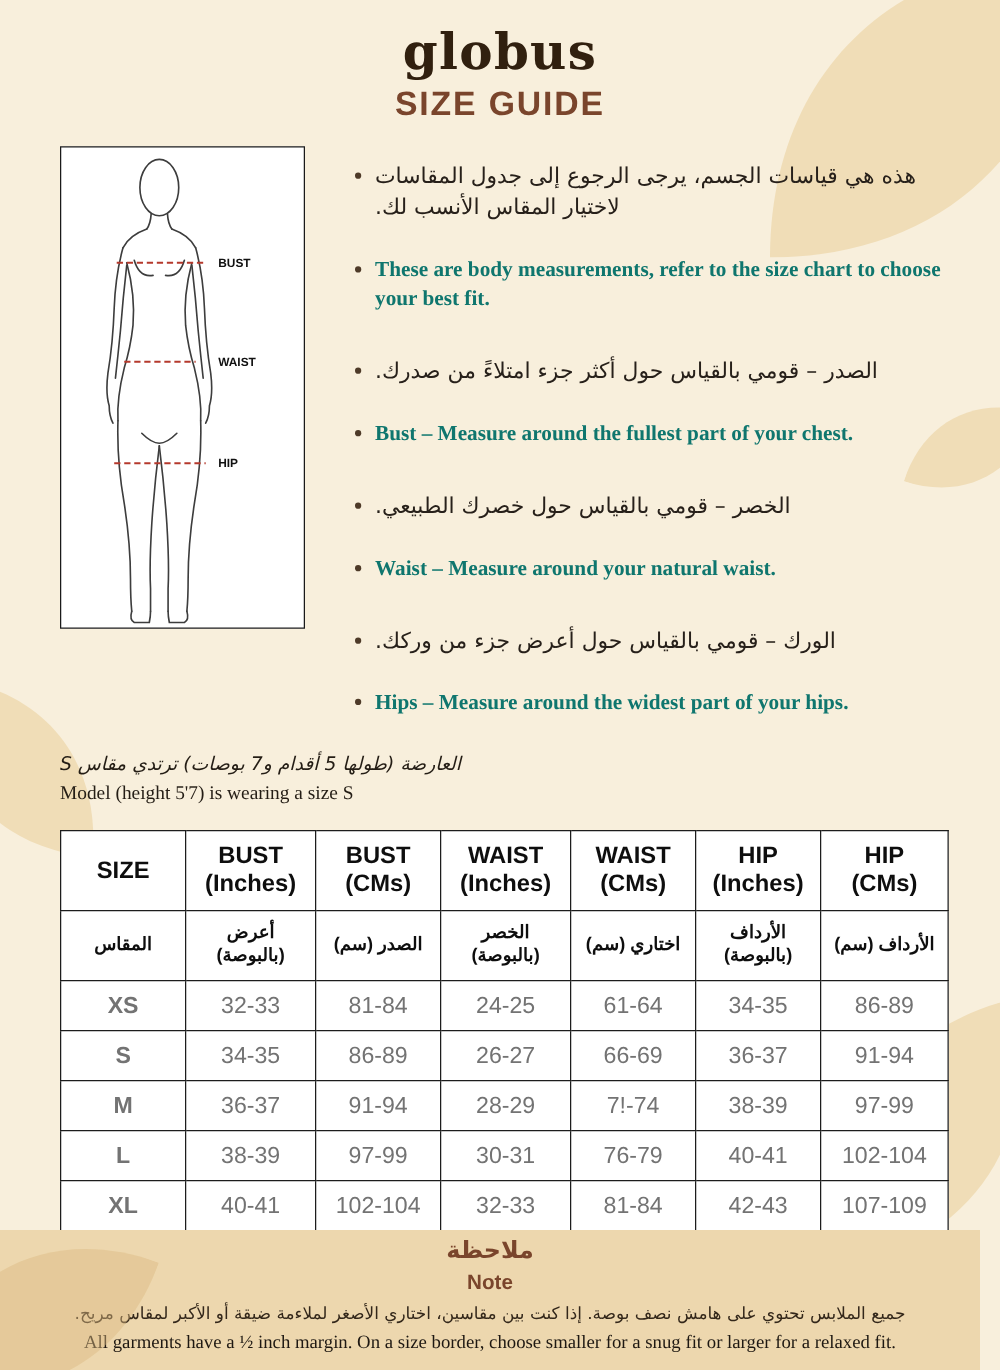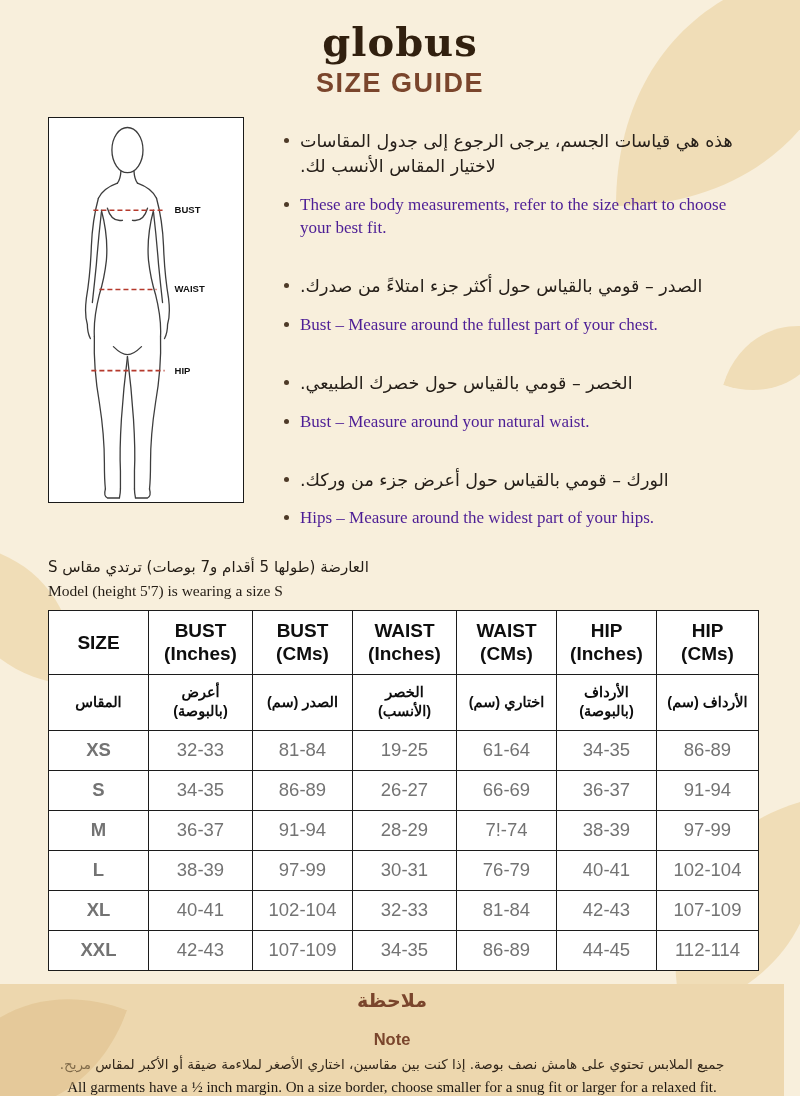--- a/index.html
+++ b/index.html
@@ -13,40 +13,40 @@
 
   header { text-align:center; padding-top:18px; }
   .logo { font-family:"DejaVu Serif", serif; font-weight:bold; font-size:40px; color:#31200f; letter-spacing:1px; }
   .title { font-family:"Liberation Sans", sans-serif; font-weight:bold; font-size:27px; color:#7a452c; letter-spacing:1.5px; margin-top:3px; }
 
   .top { display:flex; padding:18px 44px 0 48px; gap:40px; }
   .figure-box { width:196px; height:386px; background:#ffffff; border:1.5px solid #1a1a1a; flex:none; }
   .figure-box svg { width:100%; height:100%; display:block; }
 
   .instructions { flex:1; display:flex; flex-direction:column; gap:34px; padding-top:12px; }
-  .group { display:flex; flex-direction:column; gap:14px; }
+  .group { display:flex; flex-direction:column; gap:25px; }
   .item { display:flex; gap:11px; align-items:flex-start; }
   .bullet { width:5px; height:5px; border-radius:50%; background:#4e3a28; margin-top:9px; flex:none; }
   .txt-ar { direction:rtl; text-align:left; width:100%; font-size:17.5px; line-height:1.42; color:#27201a; }
-  .txt-en { font-family:"Liberation Serif", serif; font-size:17px; line-height:1.4; color:#4c1d95; }
+  .txt-en { font-family:"Liberation Serif", serif; font-size:17px; line-height:1.4; color:#0f766e;font-weight:bold; }
 
   .model-note { padding:26px 48px 0 48px; }
-  .model-note .m-ar { direction:rtl; text-align:left; font-size:15px; line-height:1.5; color:#241d15; }
+  .model-note .m-ar { direction:rtl; text-align:left; font-size:15px; line-height:1.5; color:#241d15;font-style:italic; }
   .model-note .m-en { font-family:"Liberation Serif", serif; font-size:15.5px; line-height:1.5; color:#241d15; }
 
-  table { border-collapse:collapse; margin:8px 42px 0 48px; background:#ffffff; font-family:"Liberation Sans", sans-serif; table-layout:fixed; width:710px; }
+  table { border-collapse:collapse; margin:18px 42px 0 48px; background:#ffffff; font-family:"Liberation Sans", sans-serif; table-layout:fixed; width:710px; }
   th, td { border:1px solid #1c1c1c; text-align:center; vertical-align:middle; background:#ffffff; }
   thead tr.h-en th { height:64px; font-size:19px; font-weight:bold; color:#0e0e0e; line-height:1.25; }
   thead tr.h-ar th { height:56px; font-size:14.5px; font-weight:bold; color:#0e0e0e; padding:4px 5px; line-height:1.35; }
   tbody td { height:40px; font-size:18.5px; color:#737373; }
   tbody td.size-col { font-weight:bold; }
 
   .note-band { position:absolute; left:0; right:16px; bottom:0; height:112px; background:#edd7ae; text-align:center; padding-top:4px; z-index:1; }
   .note-title-ar { direction:rtl; font-size:19px; font-weight:bold; color:#7a452c; line-height:1.3; }
-  .note-title-en { font-family:"Liberation Sans", sans-serif; font-size:16.5px; font-weight:bold; color:#7a452c; line-height:1.35; margin-top:15px; }
+  .note-title-en { font-family:"Liberation Sans", sans-serif; font-size:16.5px; font-weight:bold; color:#7a452c; line-height:1.35; margin-top:2px; }
   .note-body-ar { direction:rtl; font-size:13.5px; color:#33271a; line-height:1.6; margin-top:4px; padding:0 30px; }
   .note-body-en { font-family:"Liberation Serif", serif; font-size:15px; color:#1e1812; line-height:1.4; margin-top:1px; padding:0 20px; }
 </style>
 </head>
 <body>
 
 <div class="page">
 
   <svg class="leaf" style="top:-34px; right:-56px; width:240px; height:240px;" viewBox="0 0 160 160">
       <path d="M0 160 C0 64 64 0 160 0 C160 96 96 160 0 160 Z" fill="#f0ddb7"></path>
@@ -134,21 +134,21 @@
           </div>
         </div>
 
         <div class="group">
           <div class="item">
             <span class="bullet"></span>
             <div class="txt-ar" lang="ar">الخصر – قومي بالقياس حول خصرك الطبيعي.</div>
           </div>
           <div class="item">
             <span class="bullet"></span>
-            <div class="txt-en">Bust – Measure around your natural waist.</div>
+            <div class="txt-en">Waist – Measure around your natural waist.</div>
           </div>
         </div>
 
         <div class="group">
           <div class="item">
             <span class="bullet"></span>
             <div class="txt-ar" lang="ar">الورك – قومي بالقياس حول أعرض جزء من وركك.</div>
           </div>
           <div class="item">
             <span class="bullet"></span>
@@ -202,32 +202,32 @@
             </th>
           <th>
               <div>HIP</div>
               <div>(CMs)</div>
             </th>
         </tr>
         <tr class="h-ar">
           <th dir="rtl" lang="ar">المقاس</th>
           <th dir="rtl" lang="ar">أعرض (بالبوصة)</th>
           <th dir="rtl" lang="ar">الصدر (سم)</th>
-          <th dir="rtl" lang="ar">الخصر (الأنسب)</th>
+          <th dir="rtl" lang="ar">الخصر (بالبوصة)</th>
           <th dir="rtl" lang="ar">اختاري (سم)</th>
           <th dir="rtl" lang="ar">الأرداف (بالبوصة)</th>
           <th dir="rtl" lang="ar">الأرداف (سم)</th>
         </tr>
       </thead>
       <tbody>
         <tr>
           <td class="size-col">XS</td>
           <td>32-33</td>
           <td>81-84</td>
-          <td>19-25</td>
+          <td>24-25</td>
           <td>61-64</td>
           <td>34-35</td>
           <td>86-89</td>
         </tr>
         <tr>
           <td class="size-col">S</td>
           <td>34-35</td>
           <td>86-89</td>
           <td>26-27</td>
           <td>66-69</td>

